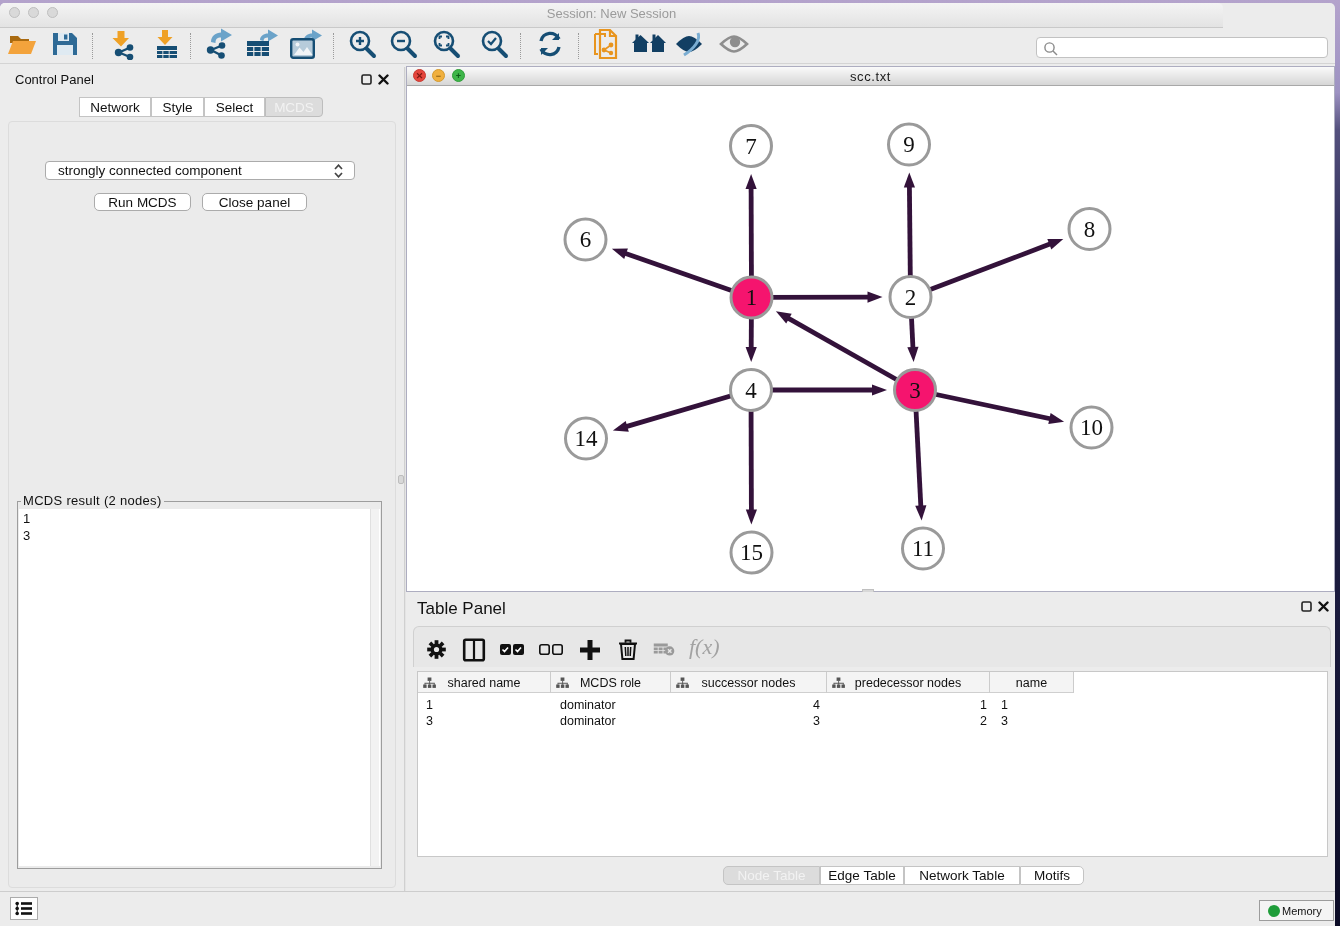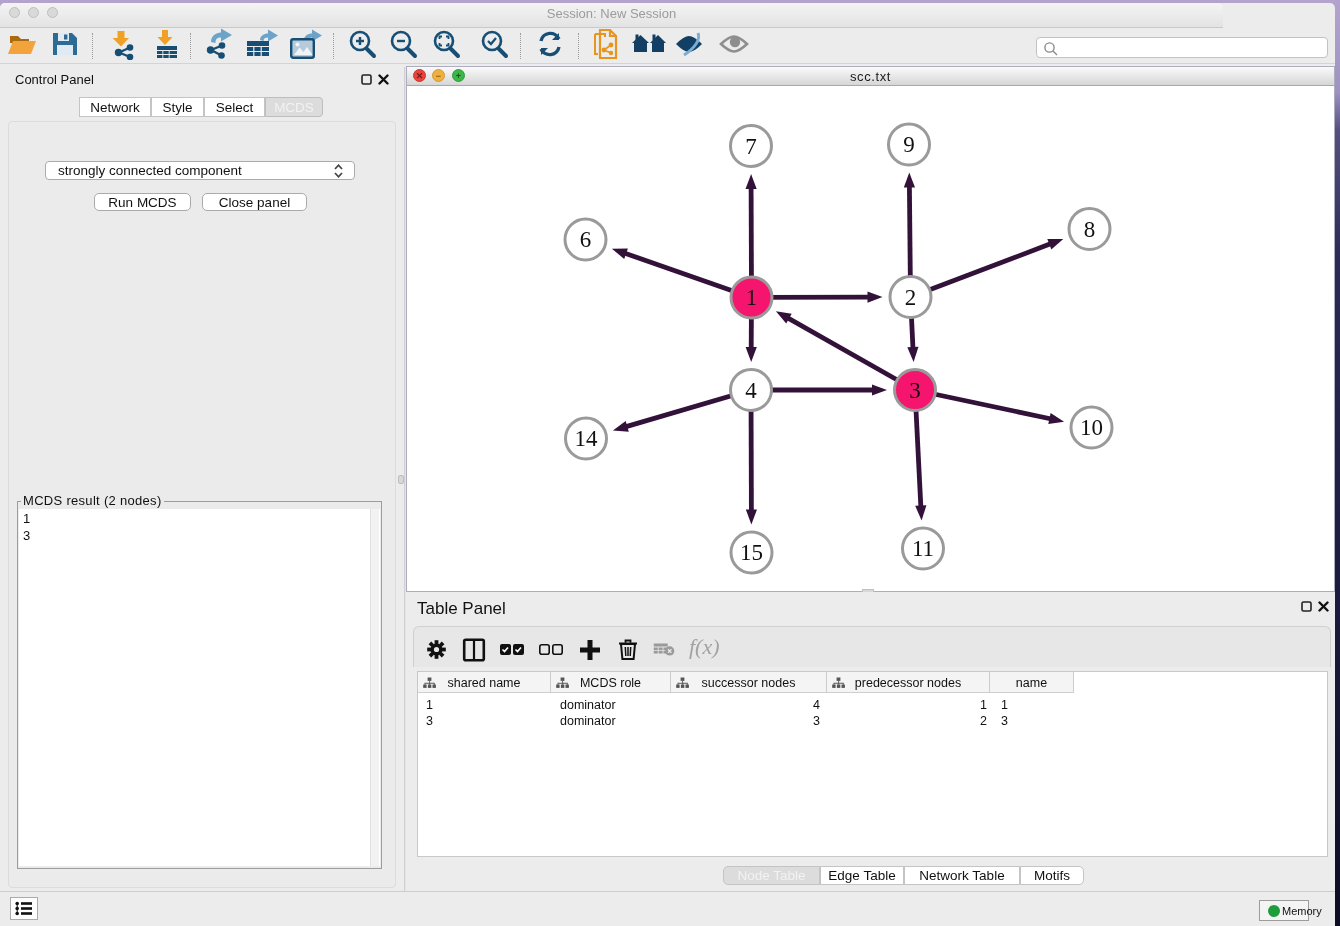--- a/index.html
+++ b/index.html
@@ -67,21 +67,21 @@
 .hico{position:absolute;left:5px;top:5px;}
 .trow{position:absolute;font-size:12.5px;color:#111;height:17px;line-height:17px;}
 .cell{position:absolute;top:0;}
 #tp-tabs{position:absolute;left:285px;top:274px;width:361px;height:19px;font-size:13.5px;margin-left:32px;}
 .btab{position:absolute;top:0;height:19px;background:#fff;border:1px solid #c4c4c4;
   color:#111;text-align:center;line-height:18px;}
 .btab.sel{background:#dcdcdc;color:#f2f2f2;}
 
 #statusbar{position:absolute;left:0;top:888px;width:1335px;height:32px;background:#ececec;border-top:1px solid #cdcdcd;}
 #listbtn{position:absolute;left:10px;top:5px;width:28px;height:23px;background:#fdfdfd;border:1px solid #ababab;}
-#membtn{position:absolute;left:1259px;top:8px;width:50px;height:21px;background:#f4f4f4;border:1px solid #9c9c9c;
+#membtn{position:absolute;left:1259px;top:8px;width:75px;height:21px;background:#f4f4f4;border:1px solid #9c9c9c;
   font-size:11px;color:#111;text-decoration:underline;}
 #membtn .dot{position:absolute;left:8px;top:4px;width:12px;height:12px;border-radius:50%;background:#1f9d3a;}
 #membtn .mtext{position:absolute;left:22px;top:4px;}
 </style>
 </head>
 <body>
 <div id="app">
   <div id="titlebar">
     <div class="tl-dot" style="left:9px;"></div>
     <div class="tl-dot" style="left:28px;"></div>

